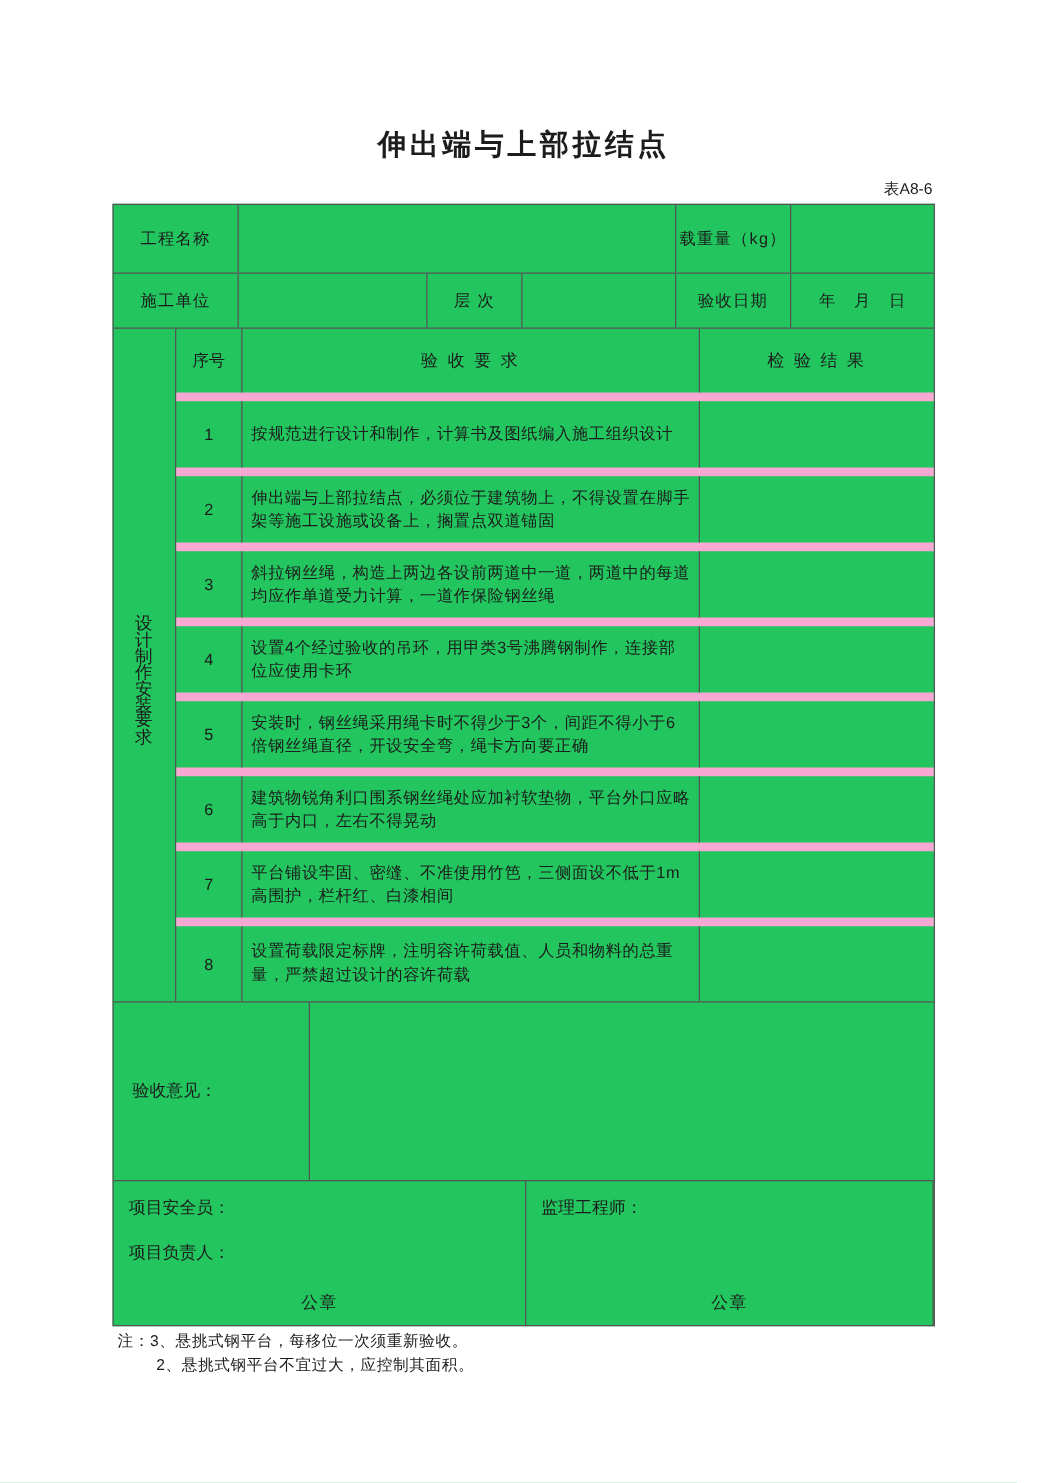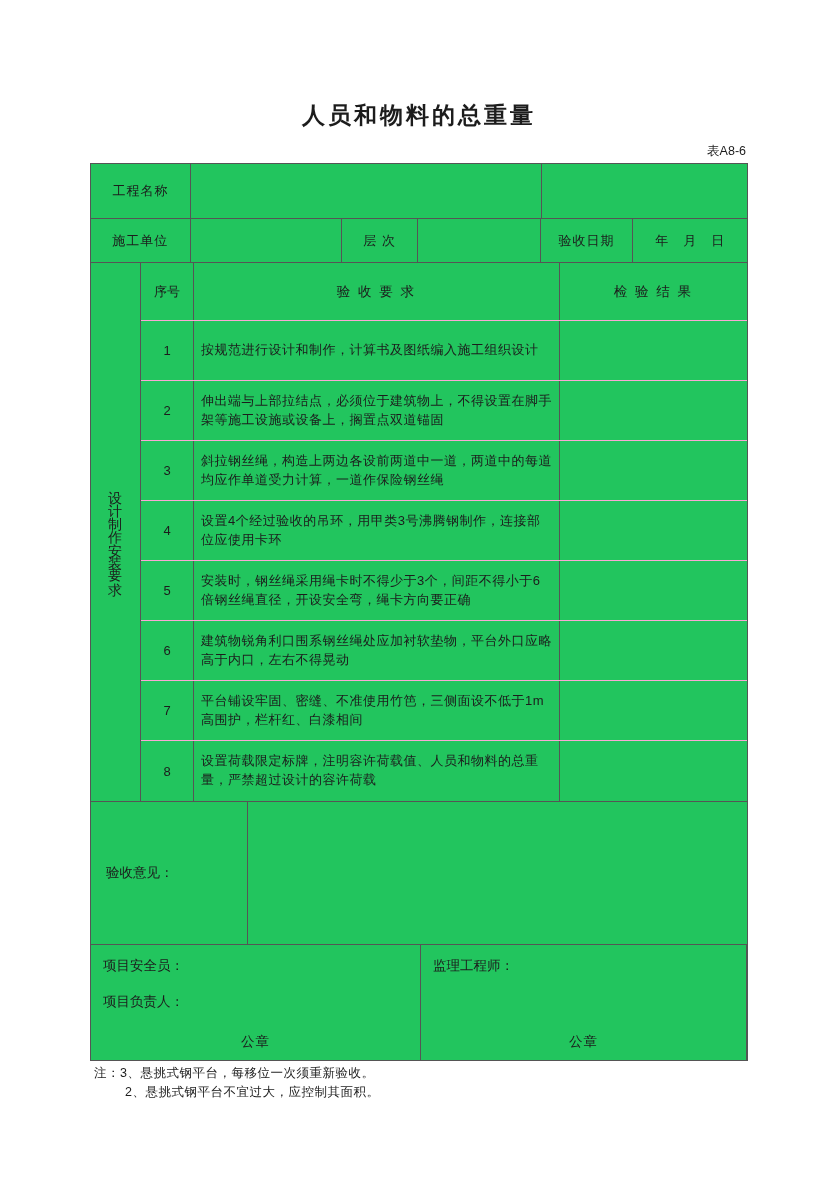--- a/index.html
+++ b/index.html
@@ -44,21 +44,21 @@
   .main-block { display:flex; border-bottom:1px solid #555; }
   .side-cell {
     width:50px; border-right:1px solid #555;
     display:flex; align-items:center; justify-content:center;
   }
   .side-text {
     writing-mode:vertical-rl; text-orientation:upright;
     font-size:14px; letter-spacing:13px; line-height:1;
   }
   .main-right { flex:1; display:flex; flex-direction:column; }
-  .m-row { display:flex; border-bottom:1px solid #f9a8d4; }
+  .m-row { display:flex; border-bottom:7px solid #f9a8d4; }
   .m-row:last-child { border-bottom:none; }
   .m-header { height:58px; }
   .m-data { height:60px; }
   .no-cell {
     width:53px; border-right:1px solid #555;
     display:flex; align-items:center; justify-content:center; font-size:13px;
   }
   .req-cell {
     width:366px; border-right:1px solid #555;
     display:flex; align-items:center; padding:2px 7px;
@@ -92,28 +92,29 @@
     font-size:12.5px; line-height:1.5; letter-spacing:0.5px;
   }
   .note-line { display:block; }
   .note-line.indent { padding-left:31px; }
 </style>
 </head>
 <body>
 
 <div class="sheet">
 
-  <div class="title">人员和物料的总重量</div>
+  <div class="title">伸出端与上部拉结点</div>
   <div class="form-code">表A8-6</div>
 
   <div class="grid">
 
     <div class="row r-info1">
       <div class="cell center w-label">工程名称</div>
       <div class="cell w-val1"></div>
+      <div class="cell center w-load">载重量（kg）</div>
       <div class="cell w-date last"></div>
     </div>
 
     <div class="row r-info2">
       <div class="cell center w-label">施工单位</div>
       <div class="cell w-unit"></div>
       <div class="cell center w-level">层  次</div>
       <div class="cell w-lvlval"></div>
       <div class="cell center w-load">验收日期</div>
       <div class="cell center w-date last">年　月　日</div>

